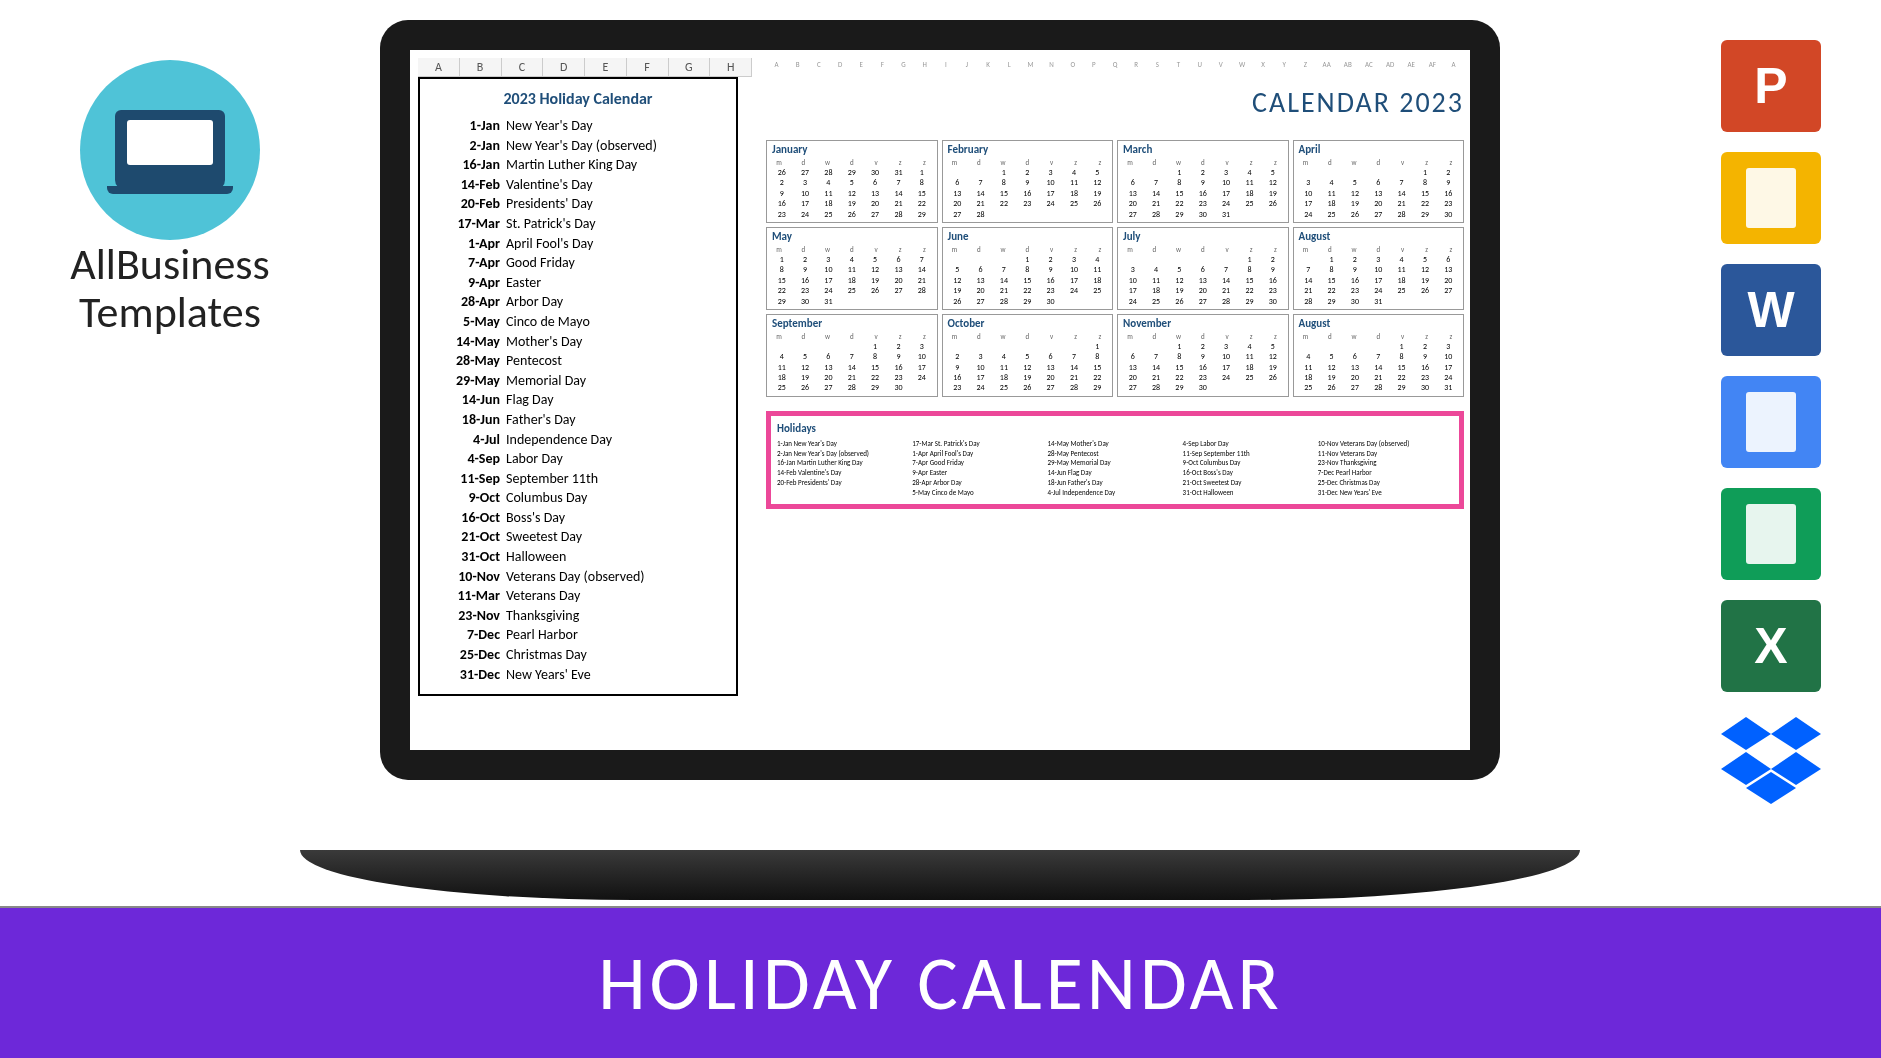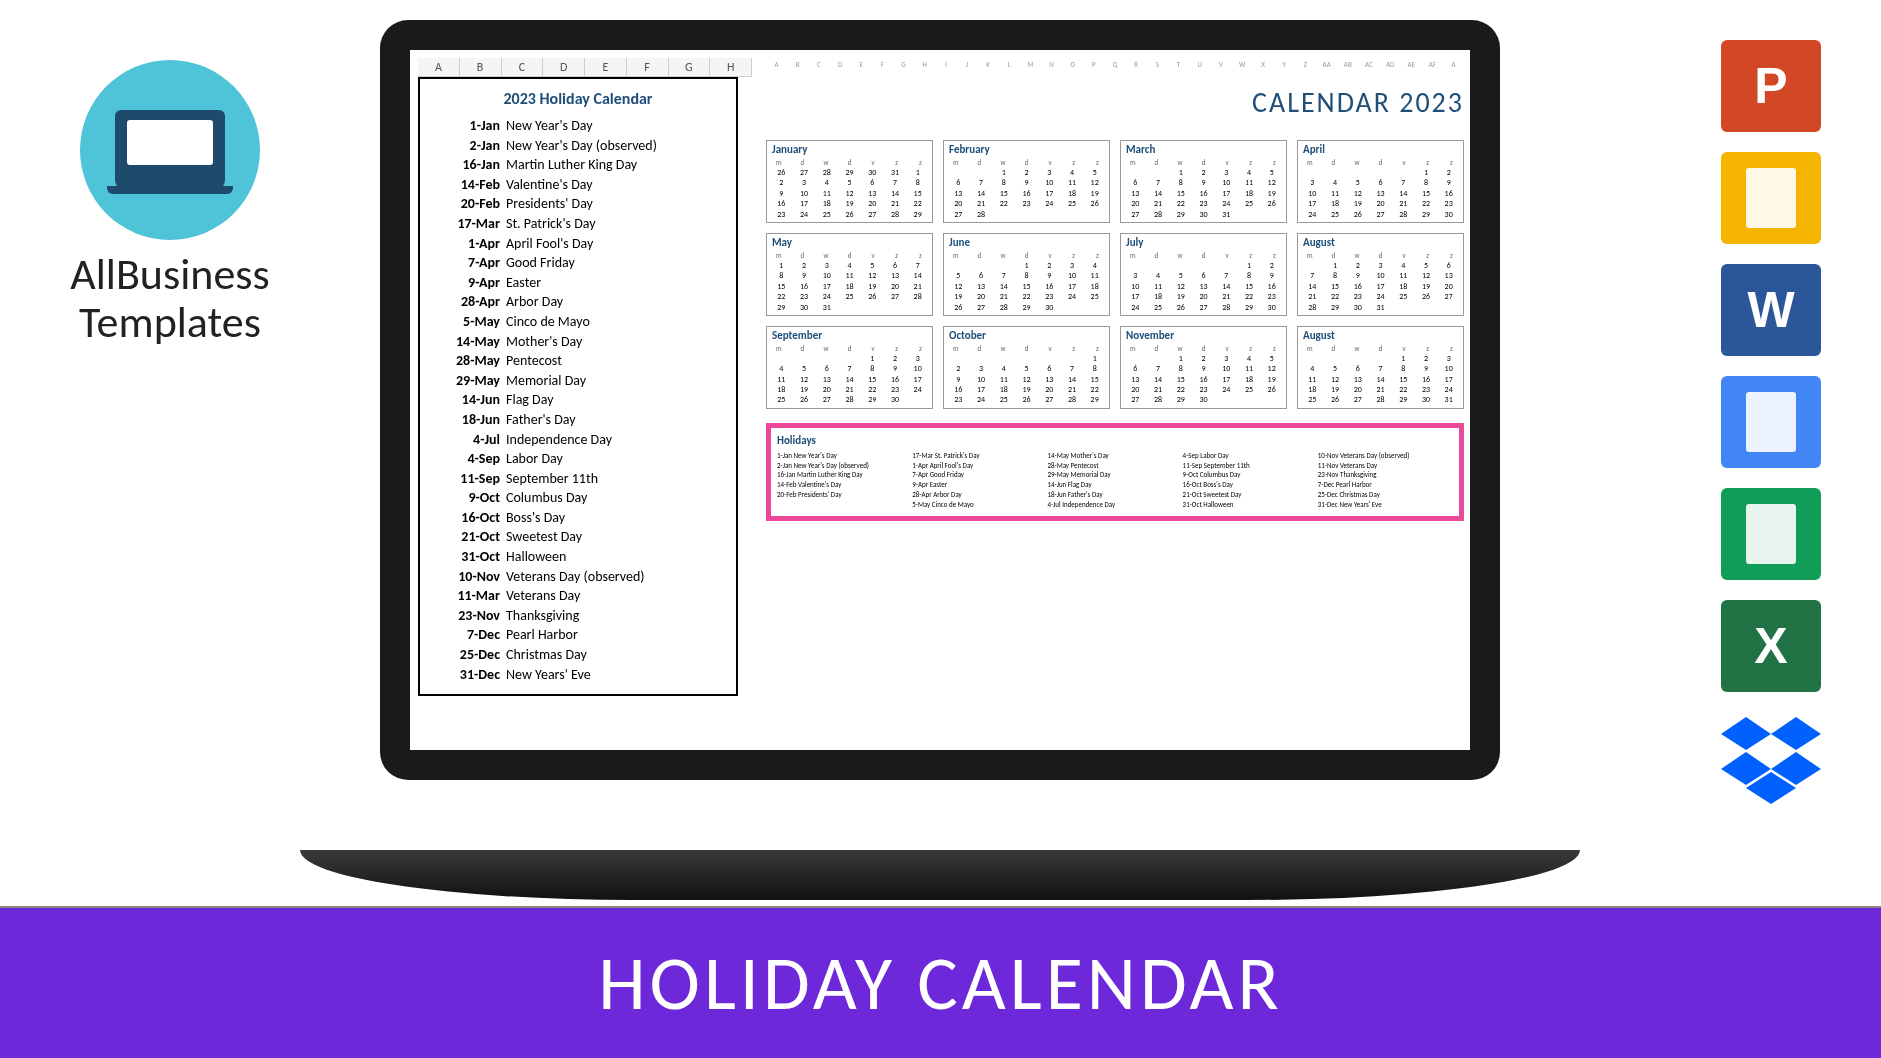--- a/index.html
+++ b/index.html
@@ -2,38 +2,38 @@
 <html><head>
 <meta charset="utf-8">
 <style>
 html,body{margin:0;padding:0;font-family:Calibri,Arial,sans-serif;background:#fff;width:1881px;height:1058px;overflow:hidden}
 .stage{position:relative;width:1881px;height:1058px}
 .logo-area{position:absolute;left:40px;top:60px;width:260px;text-align:center}
 .logo-circle{width:180px;height:180px;border-radius:50%;background:#4fc3d7;margin:0 auto;display:flex;align-items:center;justify-content:center}
 .laptop-icon{width:110px;height:80px;background:#1e4a6e;border-radius:6px 6px 10px 10px;position:relative}
 .laptop-icon::before{content:"";position:absolute;left:12px;top:10px;right:12px;height:45px;background:#fff;border-radius:3px}
 .laptop-icon::after{content:"";position:absolute;left:-8px;right:-8px;bottom:-4px;height:8px;background:#1e4a6e;border-radius:0 0 6px 6px}
-.logo-text{font-size:44px;font-weight:400;color:#222;line-height:1.1;margin-top:10px}
+.logo-text{font-size:44px;font-weight:400;color:#222;line-height:1.1;}
 .device{position:absolute;left:380px;top:0;width:1120px;height:900px}
 .laptop-frame{position:absolute;left:0;top:20px;width:1120px;height:760px;background:#1a1a1a;border-radius:28px;padding:30px;box-sizing:border-box}
 .screen{width:100%;height:100%;background:#fff;overflow:hidden;position:relative;display:flex}
 .laptop-base{position:absolute;left:-80px;right:-80px;bottom:0;height:50px;background:linear-gradient(#3a3a3a,#111);border-radius:0 0 400px 400px/0 0 60px 60px}
 .col-headers{display:flex;font-size:12px;color:#555;background:#f5f5f5;border-bottom:1px solid #ccc}
 .col-headers span{flex:1;text-align:center;border-right:1px solid #ccc;padding:2px 0}
 .left-pane{width:350px;padding:8px;box-sizing:border-box}
 .hl-box{border:2px solid #000;width:320px;padding:10px;box-sizing:border-box}
 .hl-title{color:#1f4e79;font-weight:bold;font-size:16px;text-align:center;margin-bottom:8px}
 .hl-row{display:flex;font-size:14px;line-height:1.4}
 .hl-date{width:70px;text-align:right;padding-right:6px;font-weight:bold}
 .hl-name{flex:1}
 .right-pane{flex:1;padding:10px 6px;box-sizing:border-box;font-size:8px}
 .mini-headers{display:flex;color:#999;font-size:7px;margin-bottom:16px}
 .mini-headers span{flex:1;text-align:center}
 .cal-title{color:#1f4e79;font-size:28px;font-weight:500;text-align:right;letter-spacing:2px;margin-bottom:20px}
-.cal-grid{display:grid;grid-template-columns:repeat(4,1fr);gap:10px;margin-bottom:14px}
+.cal-grid{display:grid;grid-template-columns:repeat(4,1fr);gap:4px;margin-bottom:14px}
 .month{border:1px solid #999}
 .month-name{color:#1f4e79;font-weight:bold;font-size:11px;padding:2px 5px}
 .dow{display:flex;font-size:7px;color:#666}
 .dow span{flex:1;text-align:center}
 .weeks{padding:0 3px 3px}
 .week{display:flex;font-size:8px}
 .week span{flex:1;text-align:center;line-height:1.3}
 .holidays-box{border:5px solid #ec4899;padding:6px}
 .holidays-title{color:#1f4e79;font-weight:bold;font-size:11px;margin-bottom:4px}
 .hbox-cols{display:flex;gap:0;font-size:7px;line-height:1.4}

